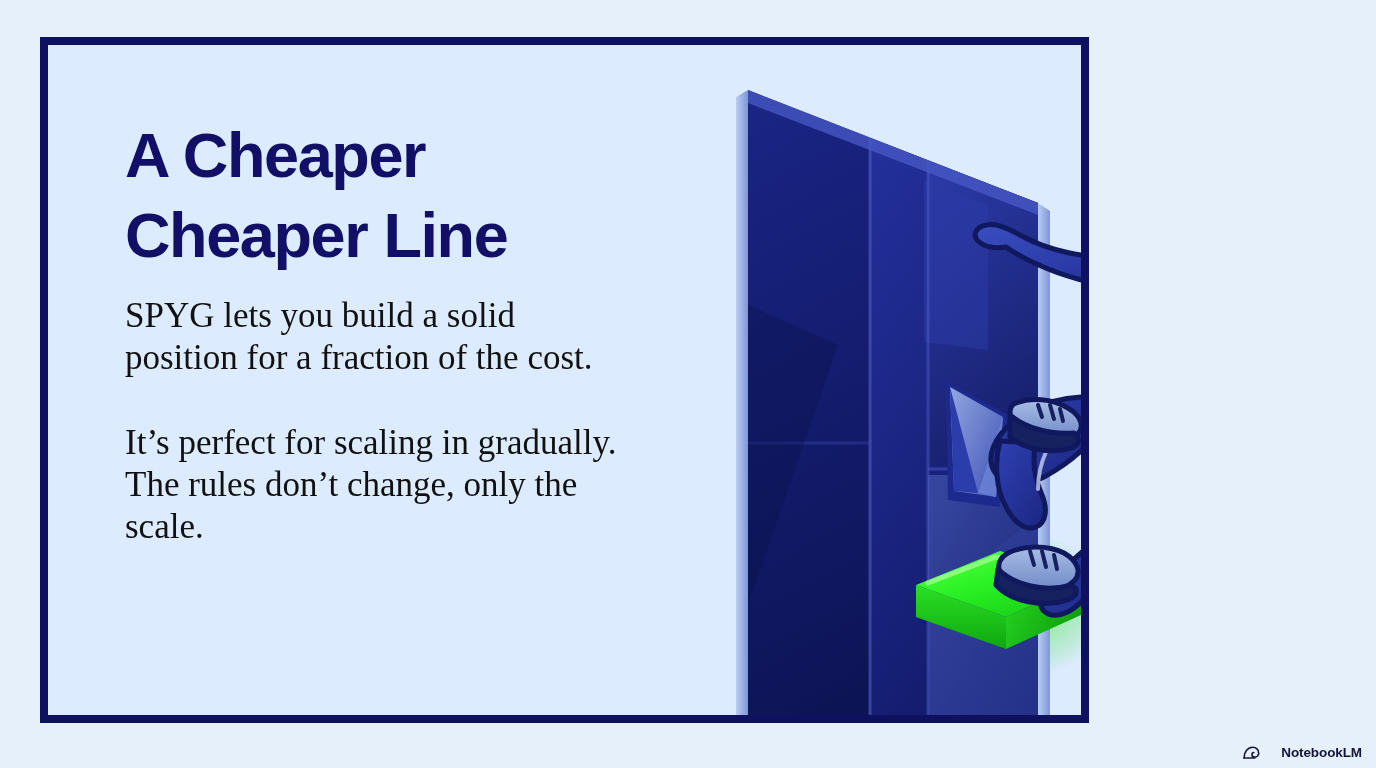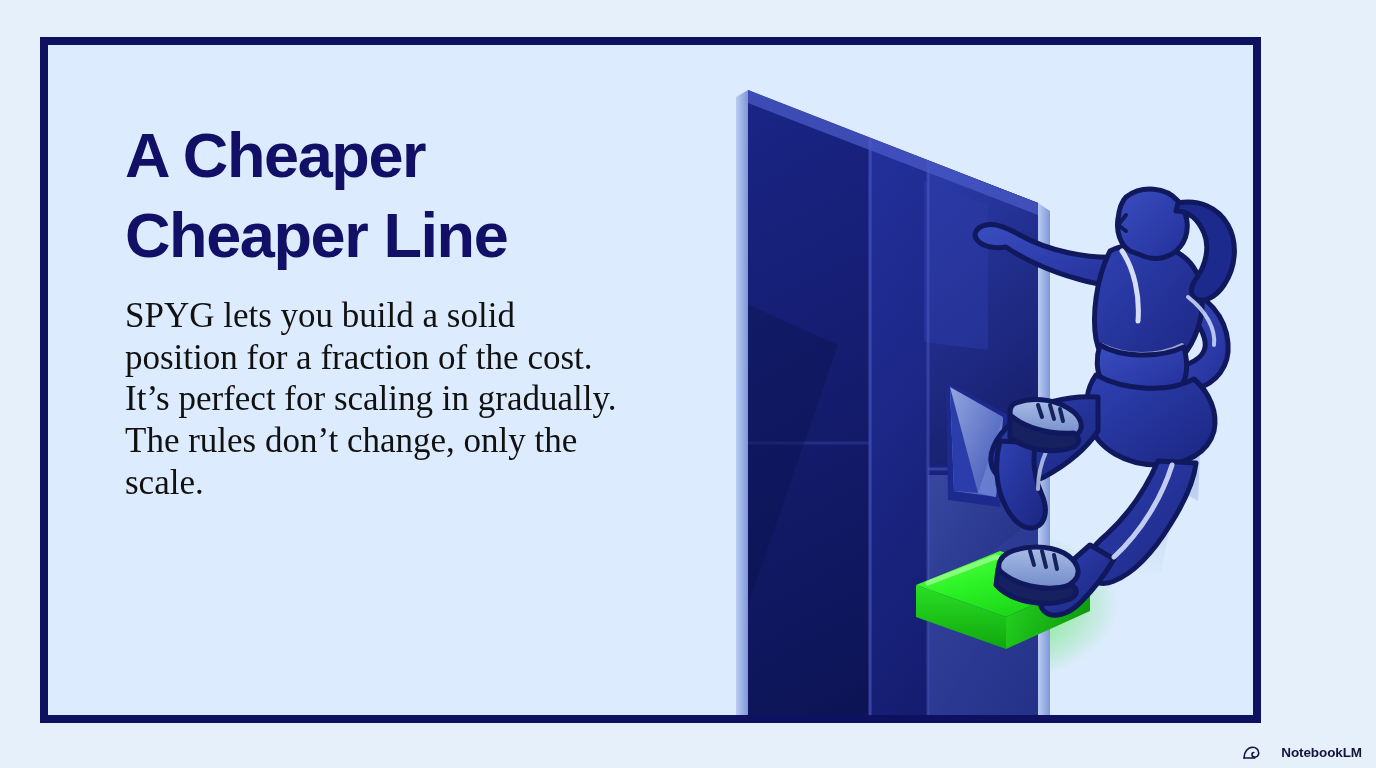--- a/index.html
+++ b/index.html
@@ -14,21 +14,21 @@
   
   #slide {
     position:absolute; inset:0;
     background:#e6f0fb;
   }
 
   
   #frame {
     position:absolute;
     left:40px; top:37px;
-    width:1221px; height:686px;
+    width:1049px; height:686px;
     border:8px solid #0e1060;
     background:#dcebfd;
     overflow:hidden;
   }
 
   
   #text-col {
     position:absolute;
     left:77px; top:70px;
     width:510px;
@@ -41,21 +41,21 @@
     letter-spacing:-1.4px;
     color:#111066;
     margin-bottom:20px;
   }
   .para {
     font-family:"Liberation Serif", serif;
     font-size:35px;
     line-height:1.19;
     color:#111111;
   }
-  #para1 { }
+  #para1 { margin-bottom:44px; }
 
   
   #art {
     position:absolute;
     left:0; top:0;
     width:1275px; height:670px;
   }
   #art svg { display:block; width:100%; height:100%; }
 
   

